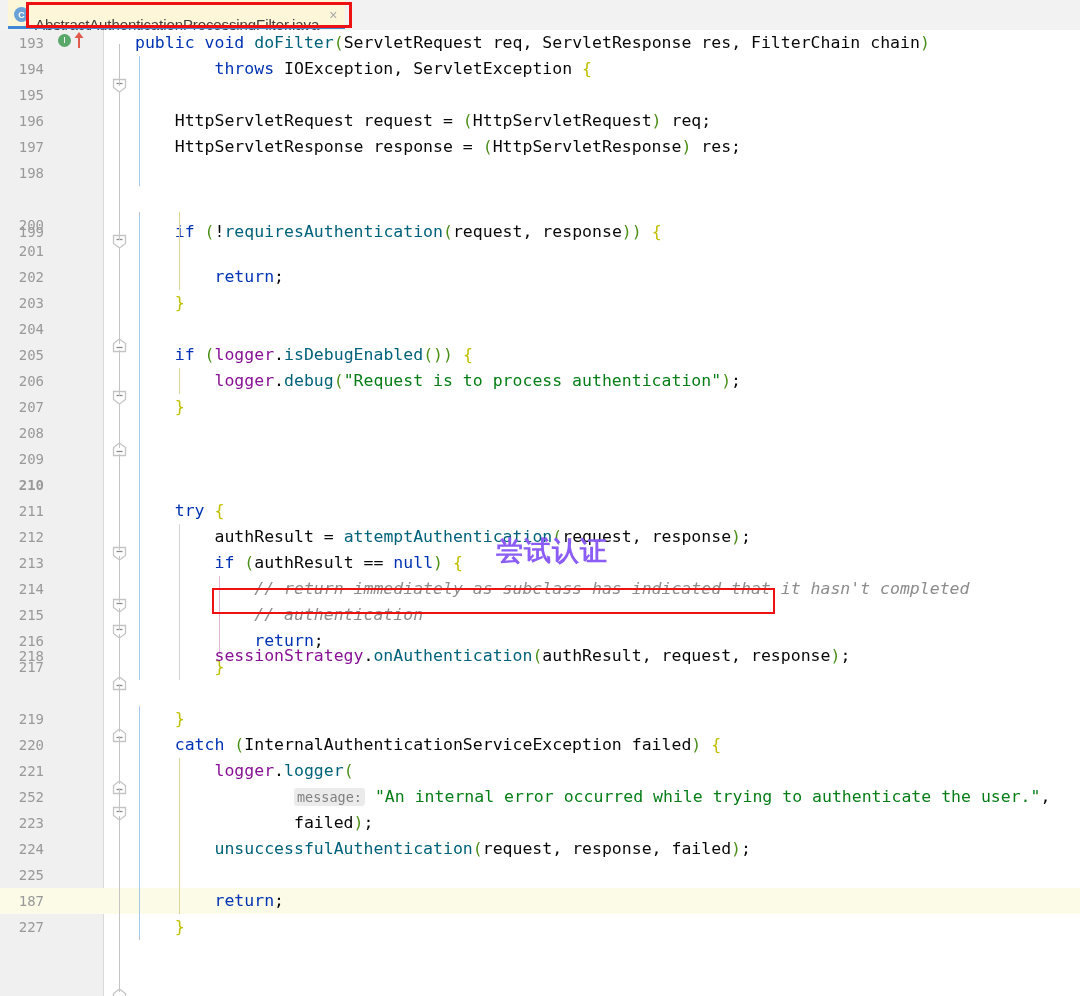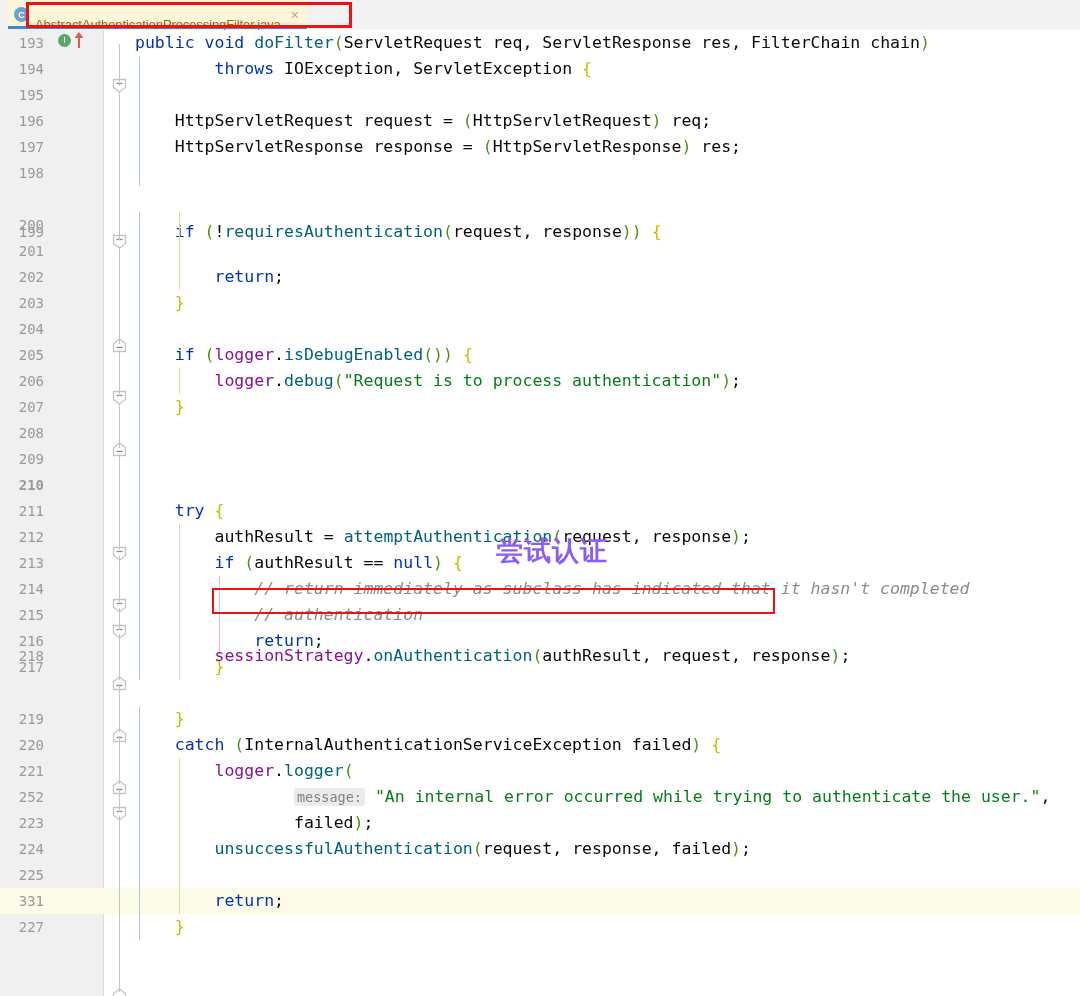--- a/index.html
+++ b/index.html
@@ -26,21 +26,21 @@
     background:#4286d6;
   }
   .javaicon{
     position:relative;width:15px;height:15px;border-radius:50%;
     background:#6aa1d8;flex:0 0 auto;
     display:flex;align-items:center;justify-content:center;
     font-family:"Liberation Sans",sans-serif;font-size:9px;color:#ffffff;font-weight:bold;
   }
   #tab-label{
     font-family:"Liberation Sans",sans-serif;
-    font-size:13px;color:#a16207;white-space:nowrap;letter-spacing:-0.1px;margin-top:20px;
+    font-size:15px;color:#404040;white-space:nowrap;letter-spacing:-0.1px;margin-top:20px;
   }
   #tab-close{
     font-family:"Liberation Sans",sans-serif;font-size:14px;color:#a8a8a8;
     margin-left:4px;
   }
   
   #tab-redbox{
     position:absolute;left:26px;top:2px;width:326px;height:26px;
     border:3px solid #ee1111;box-sizing:border-box;
     pointer-events:none;
@@ -335,21 +335,21 @@
         <div class="guide yel" style="left: 179px;"></div>
         <div class="code">        <span class="mth">unsuccessfulAuthentication</span><span class="paren">(</span><span class="typ">request</span>, <span class="typ">response</span>, <span class="typ">failed</span><span class="paren">)</span>;</div>
       </div>
       <div class="row" style="top: 832px;">
         <div class="ln">225</div>
         <div class="guide blue" style="left: 139px;"></div>
         <div class="guide yel" style="left: 179px;"></div>
         <div class="code"></div>
       </div>
       <div class="row cur" style="top: 858px;">
-        <div class="ln">331</div>
+        <div class="ln">187</div>
         <div class="guide blue" style="left: 139px;"></div>
         <div class="guide yel" style="left: 179px;"></div>
         <div class="code">        <span class="kw">return</span>;</div>
       </div>
       <div class="row" style="top: 884px;">
         <div class="ln">227</div>
         <div class="guide blue" style="left: 139px;"></div>
         <div class="code">    <span class="brace">}</span></div>
       </div>
     </div>

